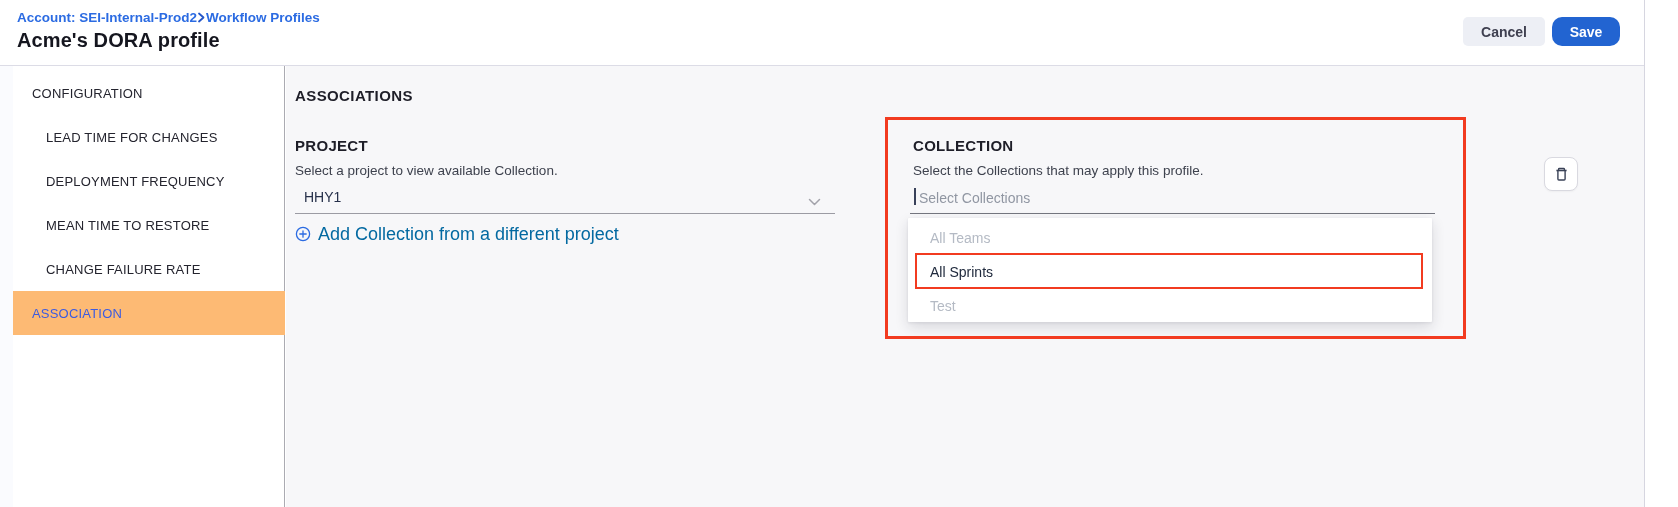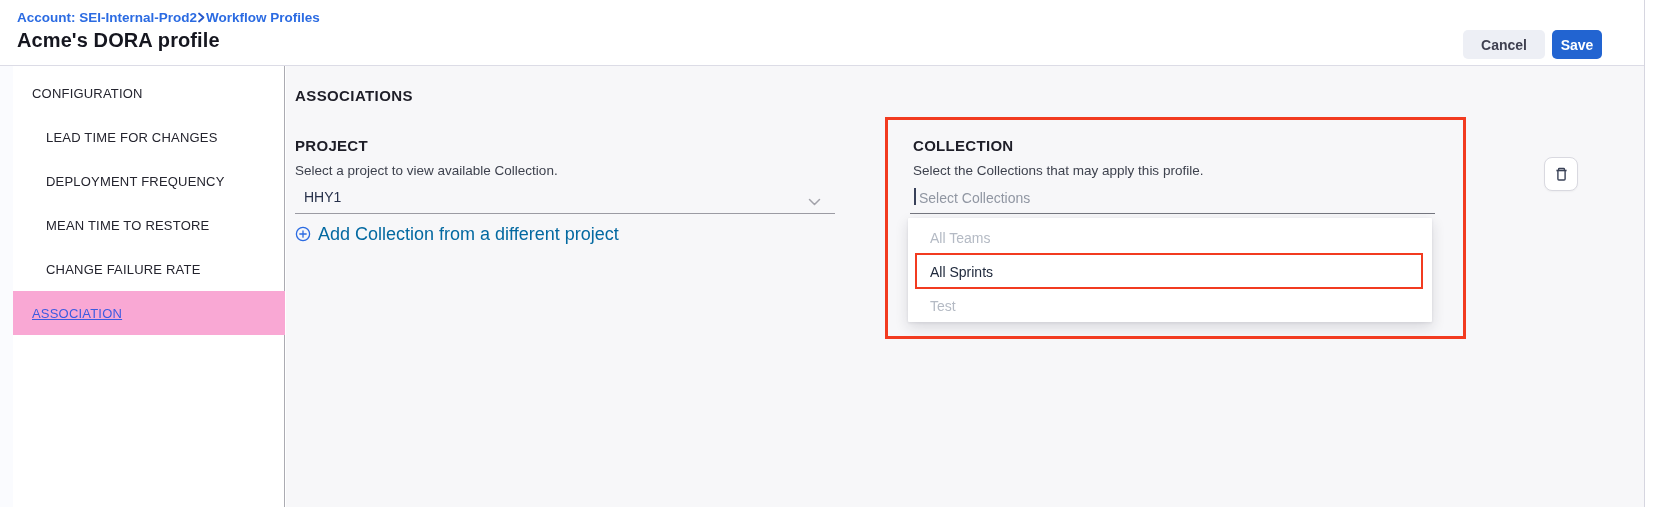--- a/index.html
+++ b/index.html
@@ -25,29 +25,29 @@
   .crumb { color: #2b6be2; cursor: pointer; white-space: nowrap; }
   .crumb-sep { display: flex; align-items: center; }
   .page-title {
     left: 17px; top: 29px;
     font-size: 20px; font-weight: 700; color: #15161f;
     letter-spacing: 0.1px;
   }
   .btn {
     display: flex; align-items: center; justify-content: center;
     font-size: 14px; font-weight: 700; border-radius: 5px;
-    cursor: pointer; user-select: none; margin-top: 13px;
+    cursor: pointer; user-select: none;
   }
   .btn-cancel {
     left: 1463px; top: 17px; width: 82px; height: 29px;
     background: #edeff5; color: #3f4050;
   }
   .btn-save {
-    left: 1552px; top: 17px; width: 50px; height: 29px;
-    background: #2264d1; color: #ffffff;
+    left: 1552px; top: 17px; width: 68px; height: 29px;
+    background: #2264d1; color: #ffffff; border-radius: 10px;
   }
 
   
   .left-gutter { left: 0; top: 66px; width: 13px; height: 441px; background: #fafbfe; }
   .sidebar {
     left: 13px; top: 66px; width: 272px; height: 441px;
     background: #ffffff; border-right: 1px solid #ababb2;
   }
   .main { left: 286px; top: 66px; width: 1358px; height: 441px; background: #f7f7f9; }
   .right-divider { left: 1644px; top: 0; width: 1px; height: 507px; background: #d6d6e0; }
@@ -55,21 +55,21 @@
 
   
   .nav-item {
     position: absolute; left: 0; width: 272px; height: 44px;
     display: flex; align-items: center;
     font-size: 13px; color: #24242e; letter-spacing: 0.2px;
     cursor: pointer; white-space: nowrap;
   }
   .nav-top { padding-left: 19px; }
   .nav-sub { padding-left: 33px; }
-  .nav-active { background: #f9a8d4; color: #3c5be0; text-decoration: underline; }
+  .nav-active { background: #fdba74; color: #3c5be0; }
 
   
   .section-heading {
     font-size: 15px; font-weight: 700; color: #1e1e28; letter-spacing: 0.4px;
   }
   .group-heading {
     font-size: 15px; font-weight: 700; color: #1e1e28; letter-spacing: 0.3px;
   }
   .desc { font-size: 13.5px; color: #3e424e; }
 

